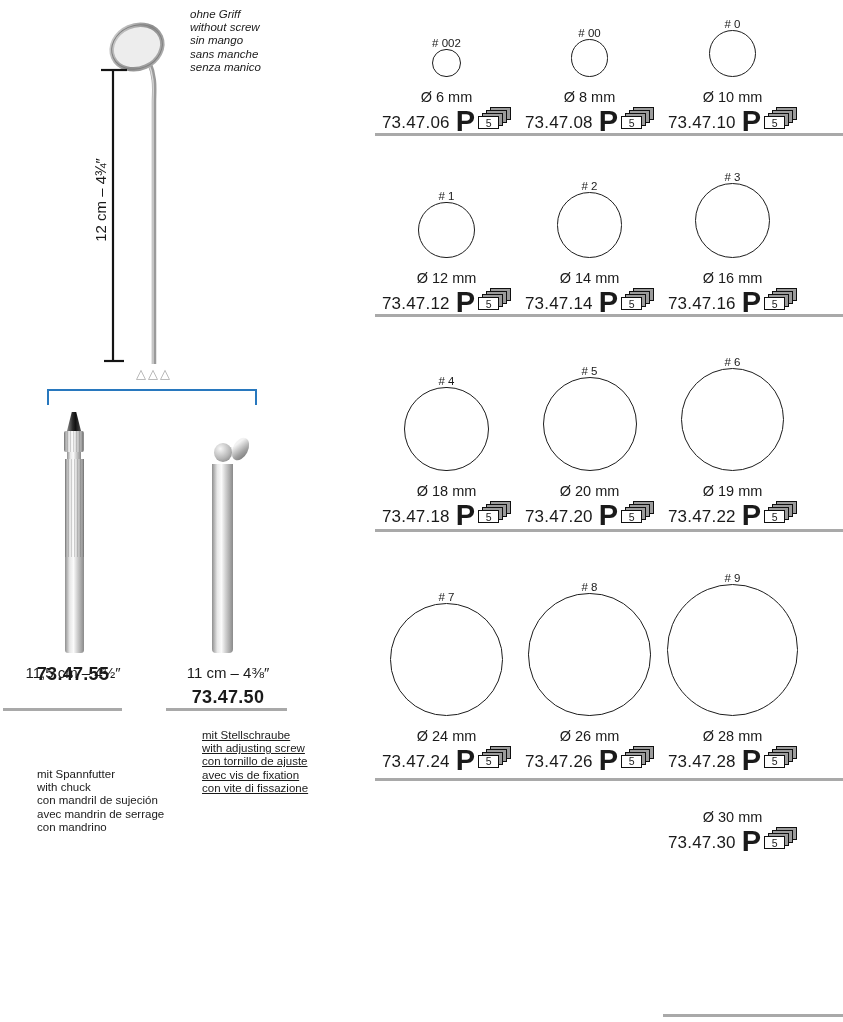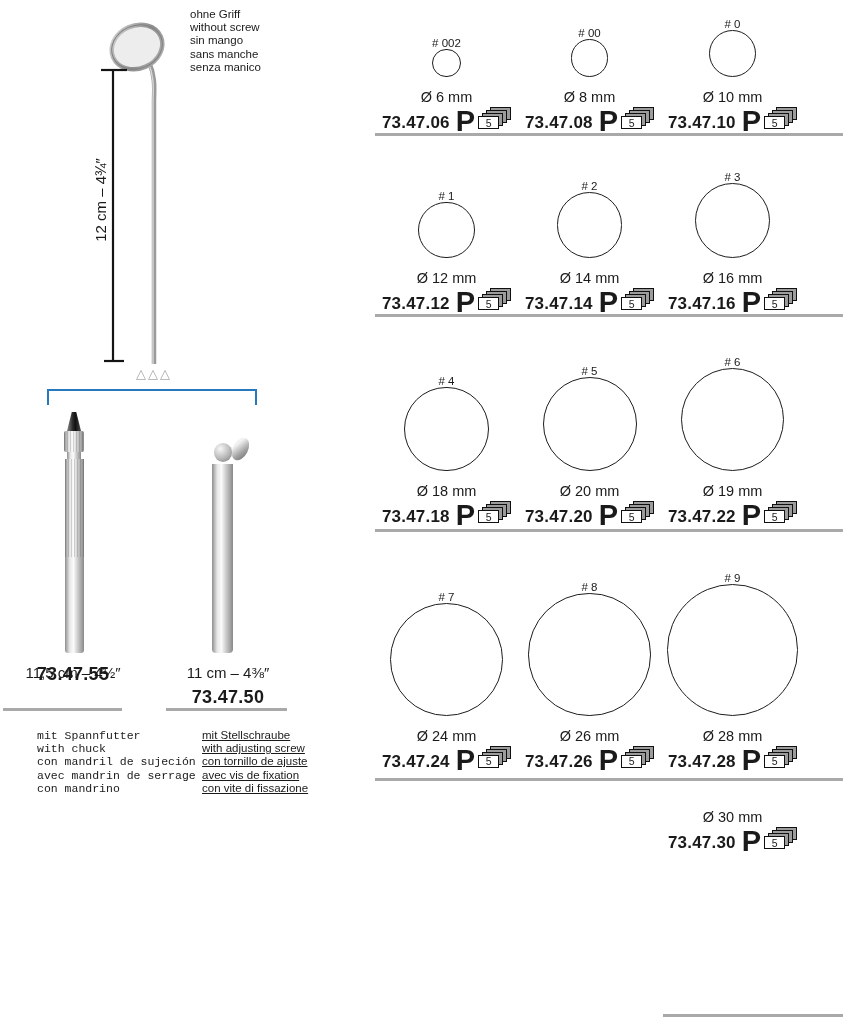--- a/index.html
+++ b/index.html
@@ -2,21 +2,21 @@
 <html><head>
 <meta charset="utf-8">
 <style>
   html,body{margin:0;padding:0;background:#fff;}
   #canvas{
     position:relative;width:843px;height:1022px;background:#fff;overflow:hidden;
     font-family:"Liberation Sans","DejaVu Sans",sans-serif;color:#1a1a1a;
   }
   .abs{position:absolute;}
   
-  .note-block{font-size:11.5px;line-height:13.2px;}
+  .note-block{font-size:11.5px;line-height:13.2px;font-style:italic;}
   .rot-label{
     width:112px;height:18px;text-align:center;font-size:15px;white-space:nowrap;
     transform:rotate(-90deg);
   }
   .triangles{width:60px;text-align:center;font-size:13px;letter-spacing:2px;color:#a8a8a8;
     font-family:"DejaVu Sans",sans-serif;}
   .bracket{background:#2878be;}
   
   .metal{
     background:
@@ -46,21 +46,21 @@
   .feat-block{font-size:11.5px;line-height:13.2px;}
   
   .size-row{left:375px;width:429px;display:flex;position:absolute;}
   .size-cell{width:143px;display:flex;flex-direction:column;align-items:center;}
   .size-row[data-row-index="4"] .size-cell{margin-left:286px;}
   .circle-zone{display:flex;flex-direction:column;align-items:center;justify-content:flex-end;}
   .fig-label{font-size:11.5px;margin-bottom:2px;white-space:nowrap;background:#fff;padding:0 3px;z-index:2;}
   .mirror-circle{box-sizing:border-box;border:1.4px solid #1d1d1d;border-radius:50%;background:#fff;margin-top:-2px;}
   .dia-label{margin-top:12px;font-size:14.5px;white-space:nowrap;}
   .code-row{margin-top:2px;display:flex;align-items:flex-end;justify-content:center;gap:6px;}
-  .code{font-size:17px;font-weight:bold;line-height:19px;letter-spacing:.2px;white-space:nowrap;}
+  .code{font-size:17px;font-weight:normal;line-height:19px;letter-spacing:.2px;white-space:nowrap;}
   .pack{display:flex;align-items:flex-end;}
   .pack-p{font-size:29px;font-weight:bold;line-height:22px;}
   .pack-stack{position:relative;width:36px;height:25px;display:inline-block;}
   .card{position:absolute;width:21px;height:13px;background:#9c9c9c;border:1.2px solid #101010;box-sizing:border-box;}
   .card.c3{right:0;top:0;}
   .card.c2{right:4px;top:3px;}
   .card.c1{right:8px;top:6px;}
   .card.front{right:12px;top:9px;background:#fff;display:flex;align-items:center;justify-content:center;
     font-size:10.5px;line-height:10px;}
   .h-rule{position:absolute;height:3px;background:#a9a9a9;}
@@ -121,21 +121,21 @@
   <div>
     <div class="abs metal" style="left:229px;top:447px;width:8px;height:10px;"></div>
     <div class="abs ball" style="left:214px;top:443px;width:18px;height:19px;"></div>
     <div class="abs disc" style="left:233px;top:437px;width:15px;height:24px;"></div>
     <div class="abs metal" style="left:212px;top:464px;width:21px;height:189px;border-radius:0 0 4px 4px;"></div>
   </div>
 
   <div class="abs len-label" style="left:3px;top:664px;">11,5 cm – 4½″</div>
   <div class="abs code-label" style="left:3px;top:664px;">73.47.55</div>
   <div class="abs code-rule" style="left:3px;top:708px;width:119px;"></div>
-  <div class="abs feat-block" style="left:37px;top:729px;font-family:Liberation Mono, monospace;">
+  <div class="abs feat-block" style="left:37px;top:768px;">
     <div>mit Spannfutter</div>
     <div>with chuck</div>
     <div>con mandril de sujeción</div>
     <div>avec mandrin de serrage</div>
     <div>con mandrino</div>
   </div>
 
   <div class="abs len-label" style="left:158px;top:664px;">11 cm – 4⅜″</div>
   <div class="abs code-label" style="left:158px;top:687px;">73.47.50</div>
   <div class="abs code-rule" style="left:166px;top:708px;width:121px;"></div>

